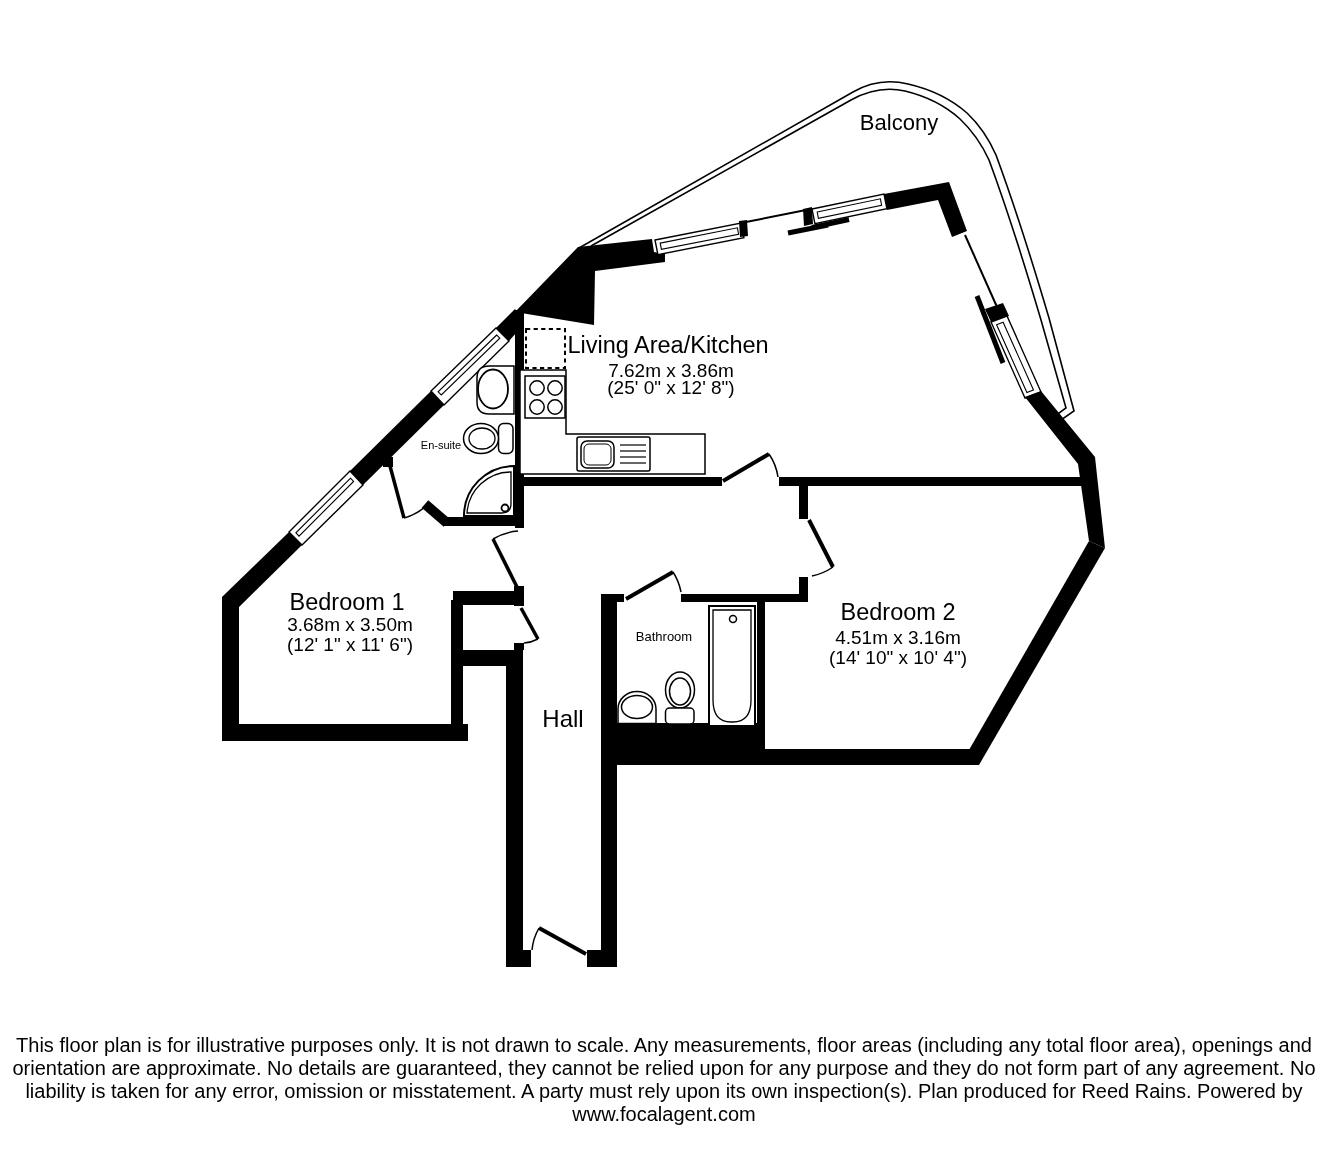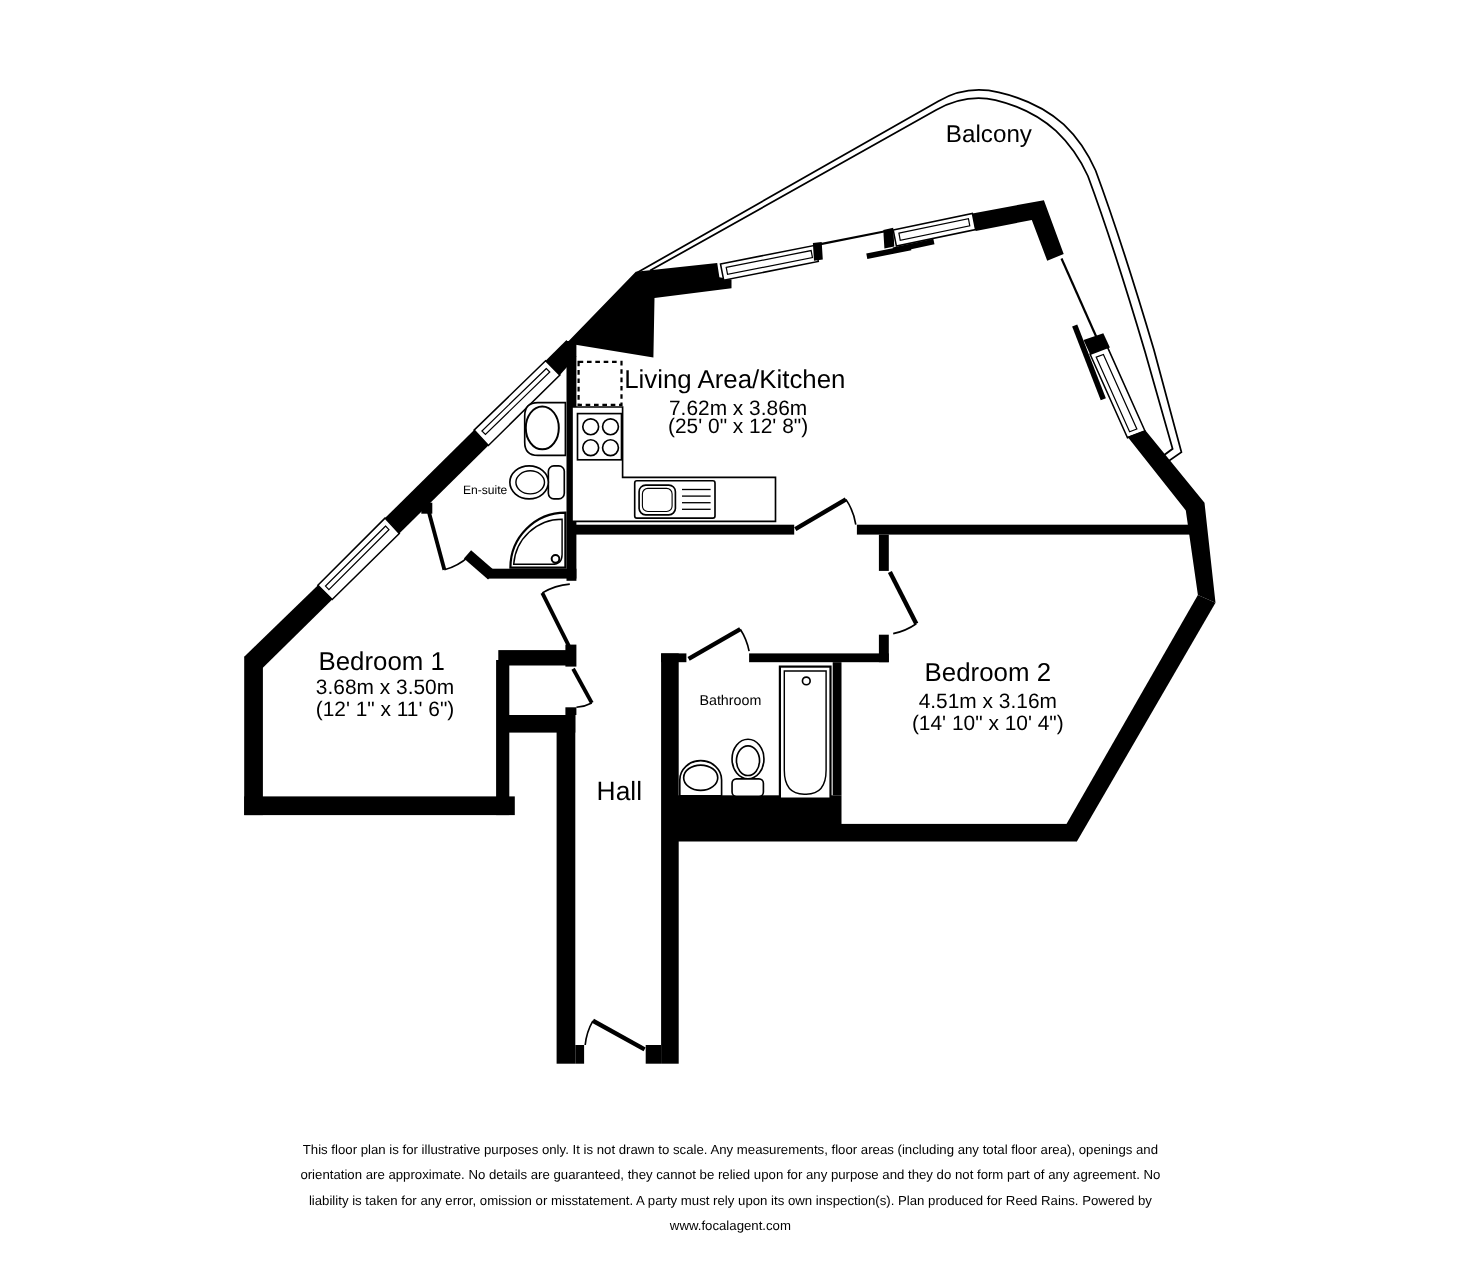--- a/index.html
+++ b/index.html
@@ -1,17 +1,17 @@
 <!DOCTYPE html>
 <html><head>
 <meta charset="utf-8">
 <style>
   html,body{margin:0;padding:0;background:#fff;width:1328px;height:1151px;overflow:hidden;}
   body{font-family:"Liberation Sans", sans-serif;}
-  .disc{position:absolute;left:0;top:1034px;width:1328px;text-align:center;font-size:12px;line-height:23px;color:#000;transform:translateZ(0);}
+  .disc{position:absolute;left:0;top:1034px;width:1328px;text-align:center;font-size:20px;line-height:23px;color:#000;transform:translateZ(0);}
 text{opacity:.999;} .disc{opacity:.999;}
 </style>
 </head>
 <body>
 
 <svg width="1328" height="1151" viewBox="0 0 1328 1151" style="position:absolute;left:0;top:0;transform:translateZ(0)">
 <g fill="none" stroke="none">
 
 <g stroke="#000" stroke-width="1.6" fill="none">
   <path d="M 579,248 L 853,92 Q 879,77 908,84 Q 943,92 967,113 Q 985,130 996,155 Q 1020,220 1049,318 L 1074,411 L 1051,427"></path>

